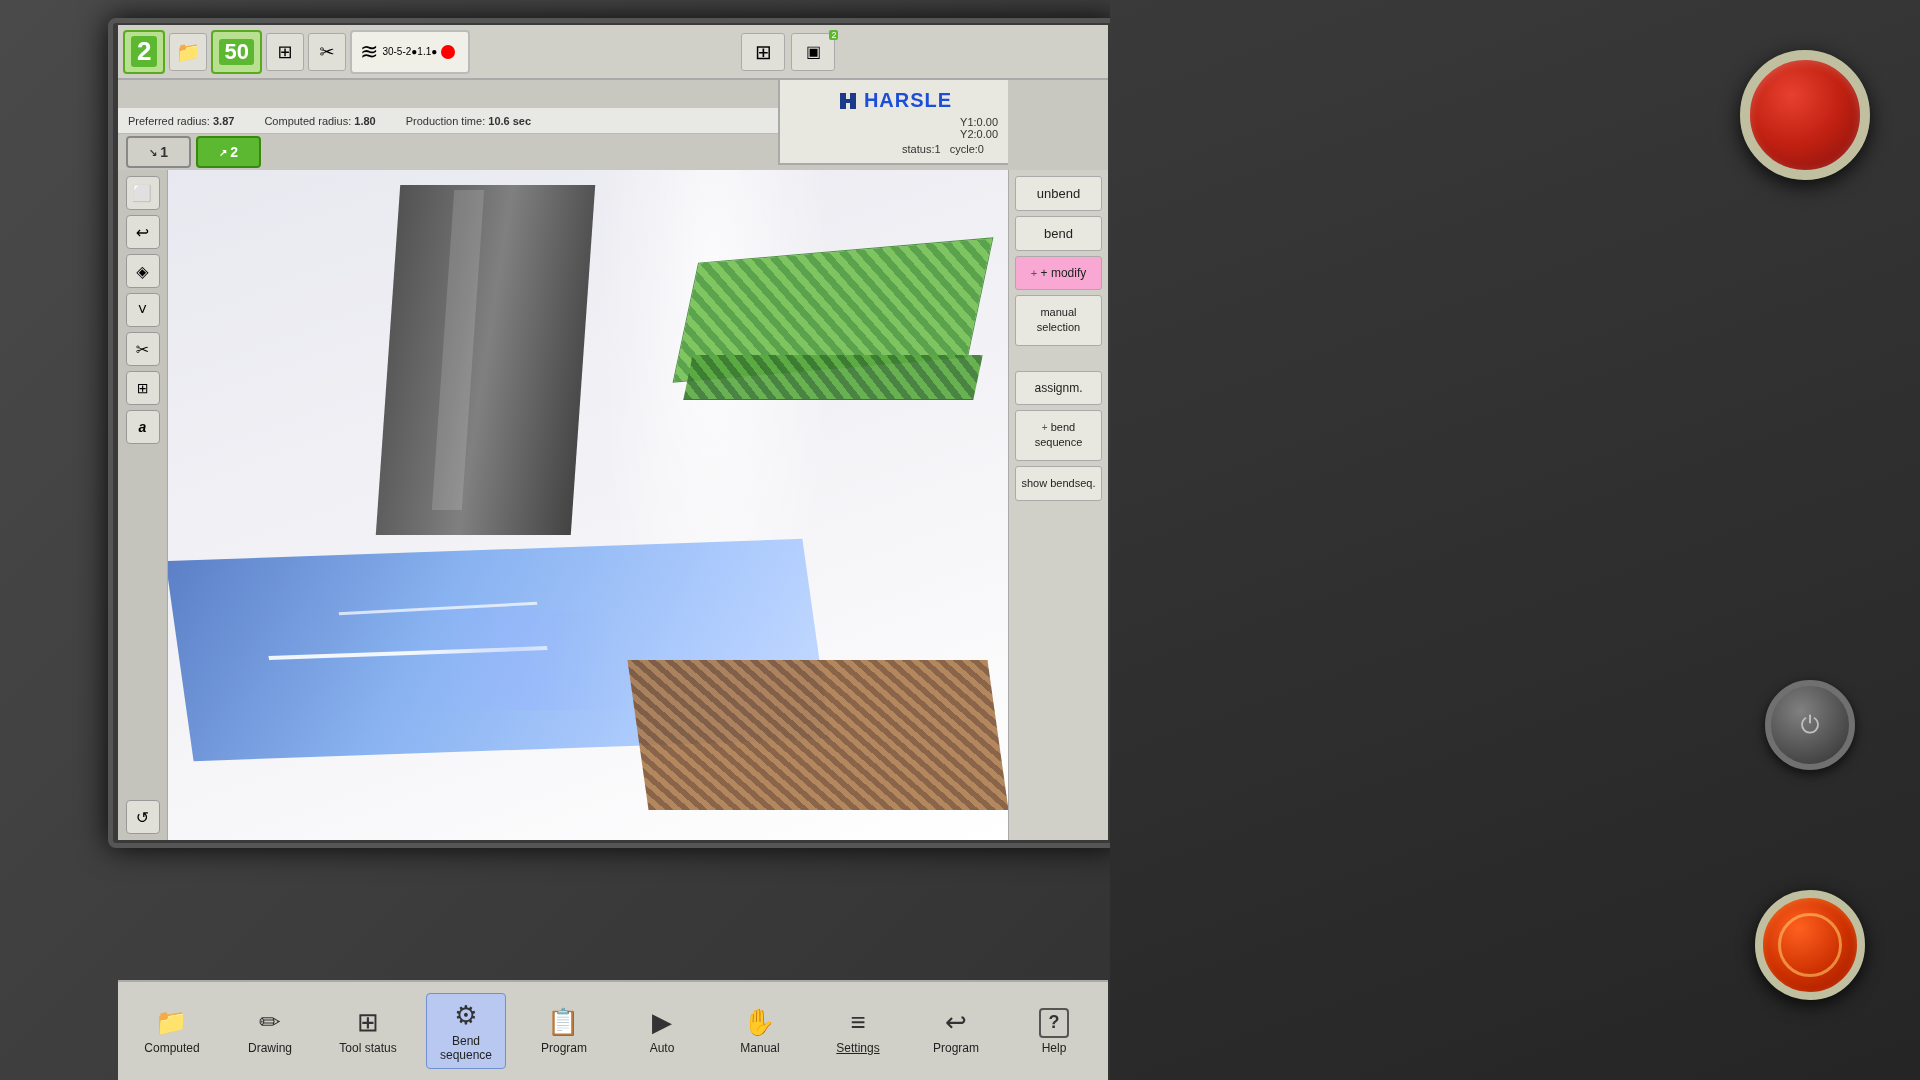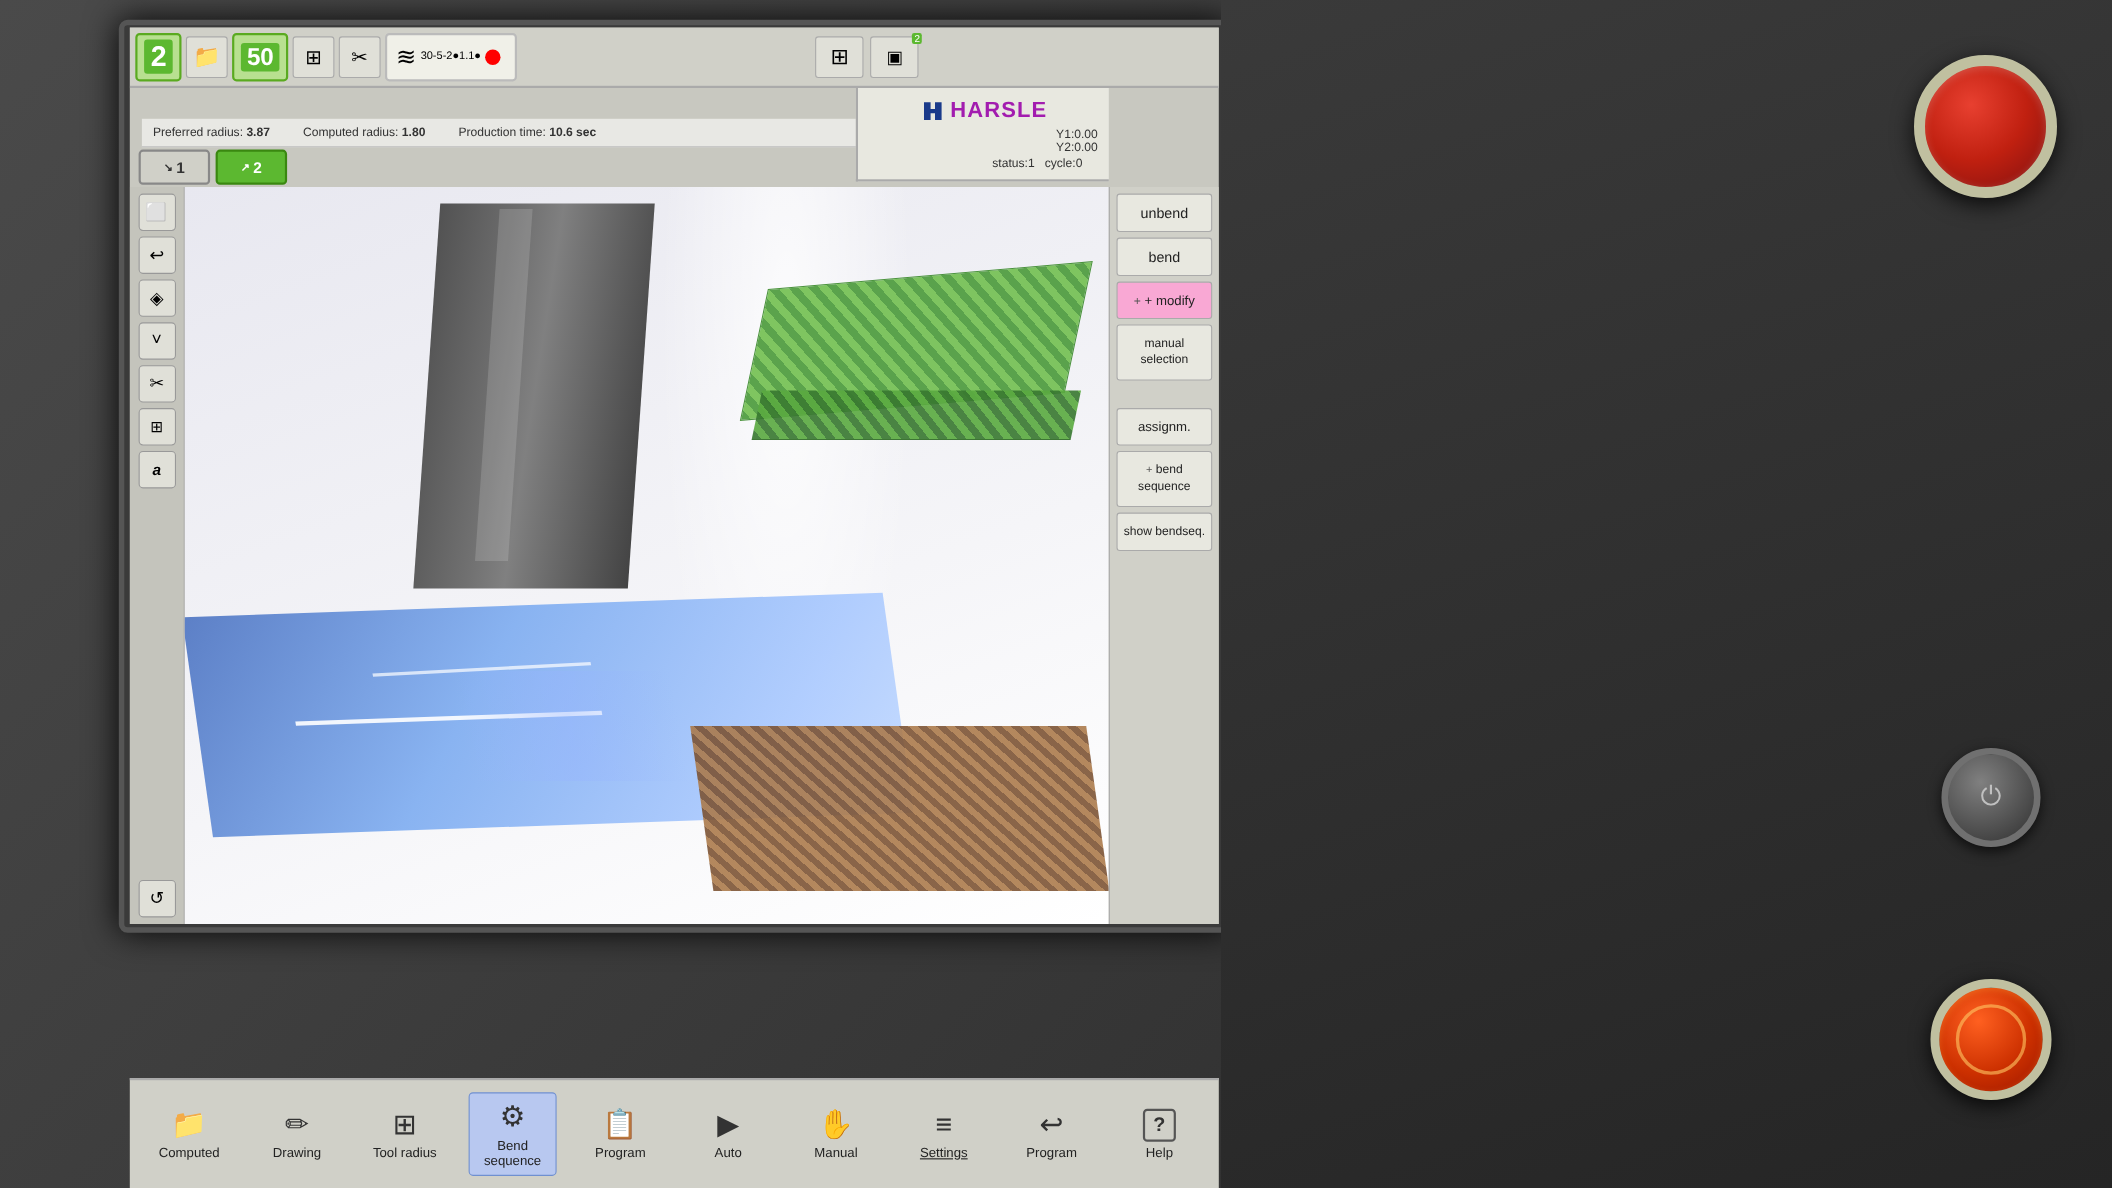--- a/index.html
+++ b/index.html
@@ -55,32 +55,32 @@
     <div style="flex:1;display:flex;justify-content:center;gap:6px;align-items:center;">
       <div style="width:44px;height:38px;background:#e0e0d8;border:1px solid #aaa;border-radius:3px;display:flex;align-items:center;justify-content:center;font-size:20px;cursor:pointer;">⊞</div>
       <div style="position:relative;width:44px;height:38px;background:#e0e0d8;border:1px solid #aaa;border-radius:3px;display:flex;align-items:center;justify-content:center;font-size:16px;cursor:pointer;">
         ▣
         <span style="position:absolute;top:-4px;right:-4px;background:#5cb830;color:white;font-size:9px;border-radius:2px;padding:0 2px;">2</span>
       </div>
     </div>
 
   </div>
 
-  <div style="position:absolute;top:83px;left:11px;width:730px;height:26px;background:#e8e8e4;border-bottom:1px solid #bbb;display:flex;align-items:center;padding:0 10px;font-size:11px;color:#333;gap:30px;">
+  <div style="position:absolute;top:83px;left:0;width:730px;height:26px;background:#e8e8e4;border-bottom:1px solid #bbb;display:flex;align-items:center;padding:0 10px;font-size:11px;color:#333;gap:30px;">
     <span>Preferred radius: <strong>3.87</strong></span>
     <span>Computed radius: <strong>1.80</strong></span>
     <span>Production time: <strong>10.6 sec</strong></span>
   </div>
 
   <div style="position:absolute;top:55px;right:100px;width:230px;height:85px;background:#e8e8e0;border-left:2px solid #aaa;border-bottom:2px solid #aaa;display:flex;flex-direction:column;align-items:center;justify-content:center;gap:3px;">
     <div style="display:flex;align-items:center;gap:4px;">
       <svg width="24" height="24" viewBox="0 0 24 24">
         <path d="M4 20 L4 4 L10 4 L10 10 L14 10 L14 4 L20 4 L20 20 L14 20 L14 14 L10 14 L10 20 Z" fill="#1a3a8a"></path>
       </svg>
-      <span style="font-size:20px;font-weight:bold;color:#a21caf;letter-spacing:1px;">HARSLE</span>
+      <span style="font-size:20px;font-weight:bold;color:#1d4ed8;letter-spacing:1px;">HARSLE</span>
     </div>
     <div style="font-size:11px;color:#333;text-align:right;width:100%;padding-right:10px;">
       <div>Y1:0.00</div>
       <div>Y2:0.00</div>
     </div>
     <div style="font-size:11px;color:#333;text-align:right;width:100%;padding-right:24px;">
       <span>status:1</span> &nbsp; <span>cycle:0</span>
     </div>
   </div>
 
@@ -174,21 +174,21 @@
     <span style="font-size:12px;color:#222;">Computed</span>
   </div>
 
   <div style="display:flex;flex-direction:column;align-items:center;cursor:pointer;padding:6px 10px;border-radius:4px;min-width:80px;">
     <div style="font-size:26px;color:#333;margin-bottom:3px;">✏</div>
     <span style="font-size:12px;color:#222;">Drawing</span>
   </div>
 
   <div style="display:flex;flex-direction:column;align-items:center;cursor:pointer;padding:6px 10px;border-radius:4px;min-width:80px;">
     <div style="font-size:26px;color:#333;margin-bottom:3px;">⊞</div>
-    <span style="font-size:12px;color:#222;">Tool radius</span>
+    <span style="font-size:12px;color:#222;">Tool status</span>
   </div>
 
   <div style="display:flex;flex-direction:column;align-items:center;cursor:pointer;padding:6px 10px;border-radius:4px;min-width:80px;background:#b8c8f0;border:1px solid #7090d0;">
     <div style="font-size:26px;color:#333;margin-bottom:3px;">⚙</div>
     <span style="font-size:12px;color:#222;text-align:center;line-height:1.2;">Bend<br>sequence</span>
   </div>
 
   <div style="display:flex;flex-direction:column;align-items:center;cursor:pointer;padding:6px 10px;border-radius:4px;min-width:80px;">
     <div style="font-size:26px;color:#333;margin-bottom:3px;">📋</div>
     <span style="font-size:12px;color:#222;">Program</span>

